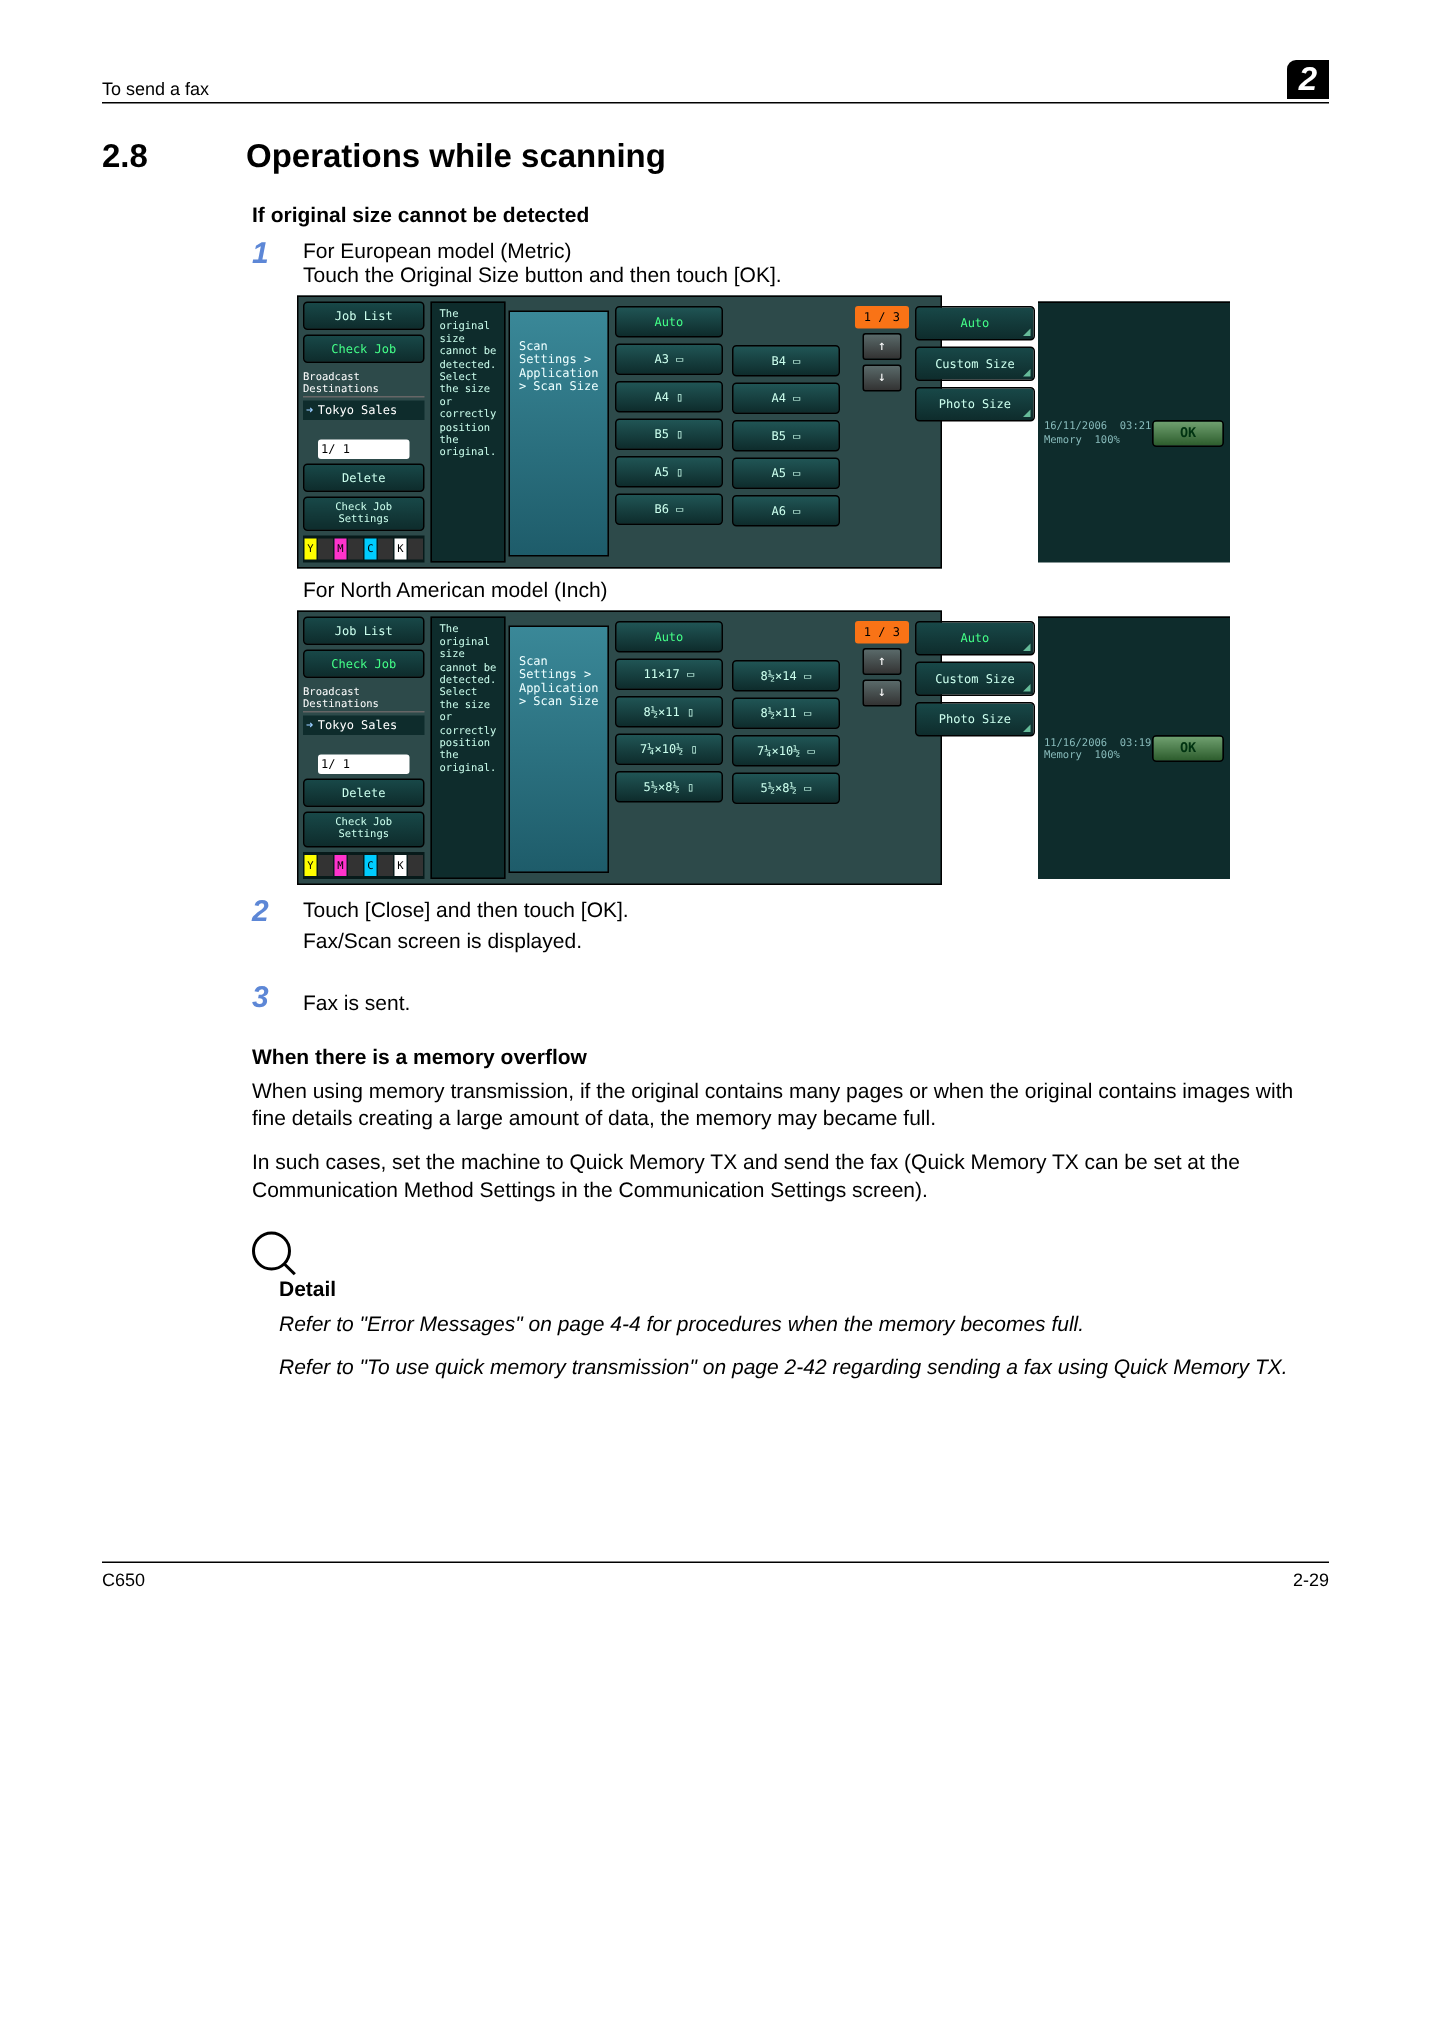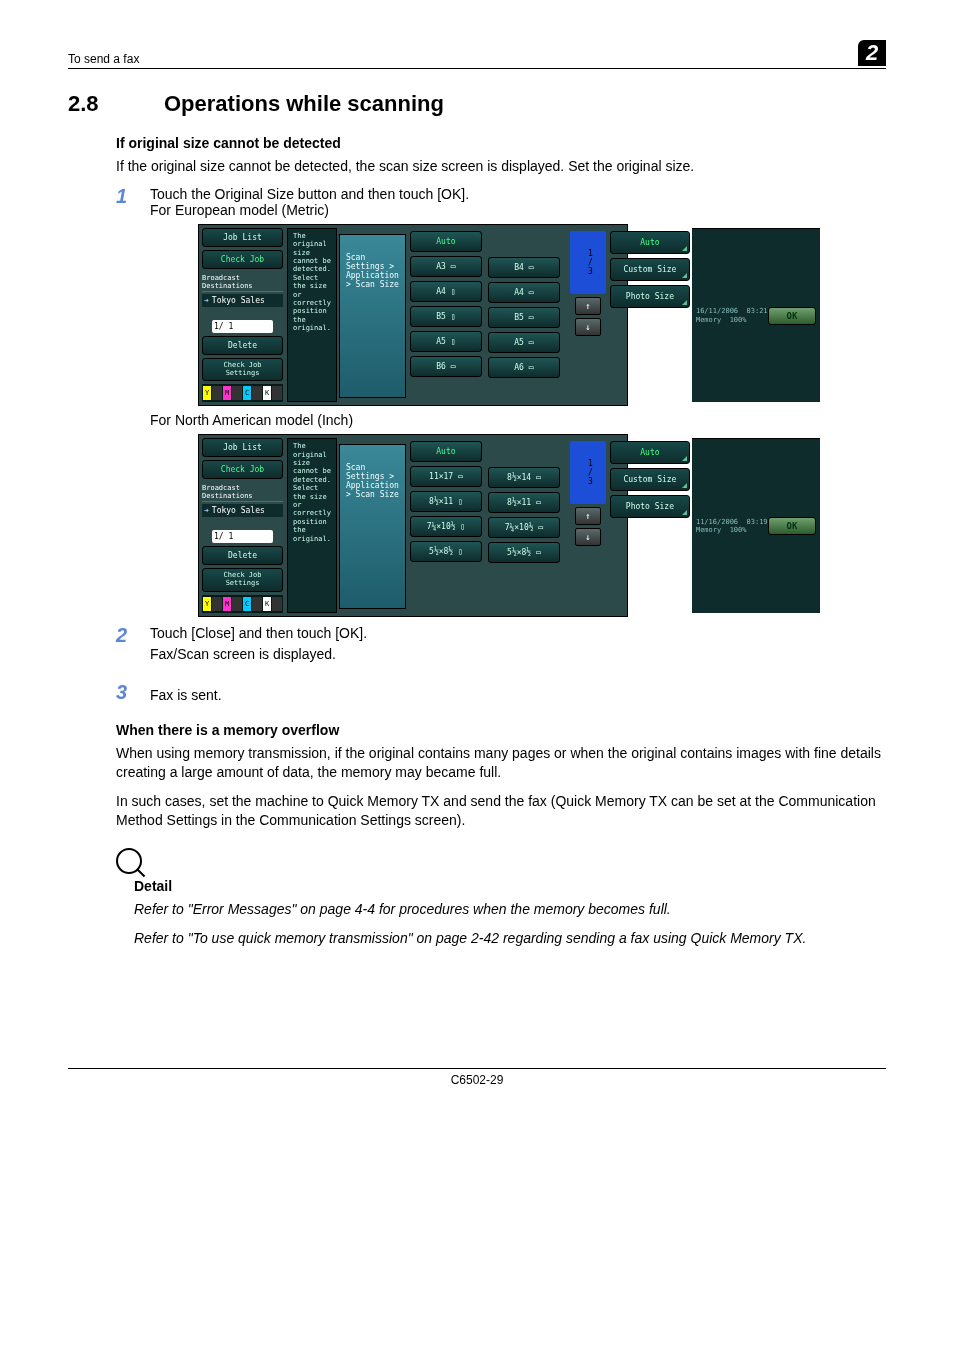--- a/index.html
+++ b/index.html
@@ -34,21 +34,21 @@
   }
   .header-left {
     font-size: 12px;
   }
   h1.section-title {
     font-size: 22px;
     font-weight: bold;
     margin: 22px 0 18px 0;
   }
   .section-title .num { display:inline-block; width: 96px; }
-  .body-col { margin-left: 48px; }
+  .body-col { margin-left: 100px; }
   .sub-h {
     font-weight: bold;
     margin: 8px 0 6px 0;
     font-size: 14px;
   }
   p { margin: 4px 0 10px 0; line-height: 1.35; }
   .step-row { display:flex; margin: 8px 0 4px 0; }
   .step-num {
     width: 34px;
     font-size: 20px;
@@ -72,21 +72,21 @@
     position: absolute;
     width: 10px; height: 2px;
     background: #000;
     bottom: -2px; right: -6px;
     transform: rotate(45deg);
   }
   .detail-label { font-weight: bold; margin: 2px 0 6px 18px; }
   .detail-text { font-style: italic; margin: 0 0 10px 18px; line-height:1.35; }
   .footer-row {
     display:flex;
-    justify-content: center;
+    justify-content: space-between;
     border-top: 1px solid #000;
     margin-top: 120px;
     padding-top: 4px;
     font-size: 12px;
   }
 
   
   .screenshot {
     width: 430px;
     margin: 6px 0 6px 130px;
@@ -160,21 +160,21 @@
     padding: 5px 2px;
     font-size:8px;
     color:#cfe;
     background: linear-gradient(#205555,#0e2c2c);
     border:1px solid #000;
     border-radius:3px;
     display:flex; justify-content:center; gap:3px; align-items:center;
   }
   .sz-btn.auto { color:#4f8; }
   .right-sidecol { width:80px; margin-left:auto; display:flex; flex-direction:column; gap:4px; }
-  .page-ind { background:#1d4ed8; color:#000; font-size:8px; text-align:center; padding:18px; border-radius:2px; }
+  .page-ind { background:#f97316; color:#000; font-size:8px; text-align:center; padding:3px; border-radius:2px; }
   .arrow-btn {
     background: linear-gradient(#5a6a6a, #333);
     border:1px solid #000; border-radius:2px;
     text-align:center; padding:3px; font-size:9px; color:#fff;
     width: 26px; margin:0 auto;
   }
   .tab-btn {
     background: linear-gradient(#184848, #0e2c2c);
     border:1px solid #000; border-radius:3px;
     text-align:center; padding:6px 3px; font-size:8px; color:#cfe;
@@ -198,27 +198,26 @@
   <span class="chapter-badge">2</span>
 </div>
 
 <h1 class="section-title">
   <span class="num">2.8</span><span>Operations while scanning</span>
 </h1>
 
 <div class="body-col">
 
   <div class="sub-h">If original size cannot be detected</div>
-  <p>If the original size cannot be detected, the scan size screen is displayed. Set the original size.</p>
 
   <div class="step-row">
     <div class="step-num">1</div>
     <div class="step-body">
+      <div>For European model (Metric)</div>
       <div>Touch the Original Size button and then touch [OK].</div>
-      <div>For European model (Metric)</div>
     </div>
   </div>
 </div>
 
 <div class="screenshot">
   <div class="ss-inner">
     <div class="ss-topbar">
       <div class="ss-left-col">
         <div class="ss-btn">Job List</div>
         <div class="ss-btn green">Check Job</div>

